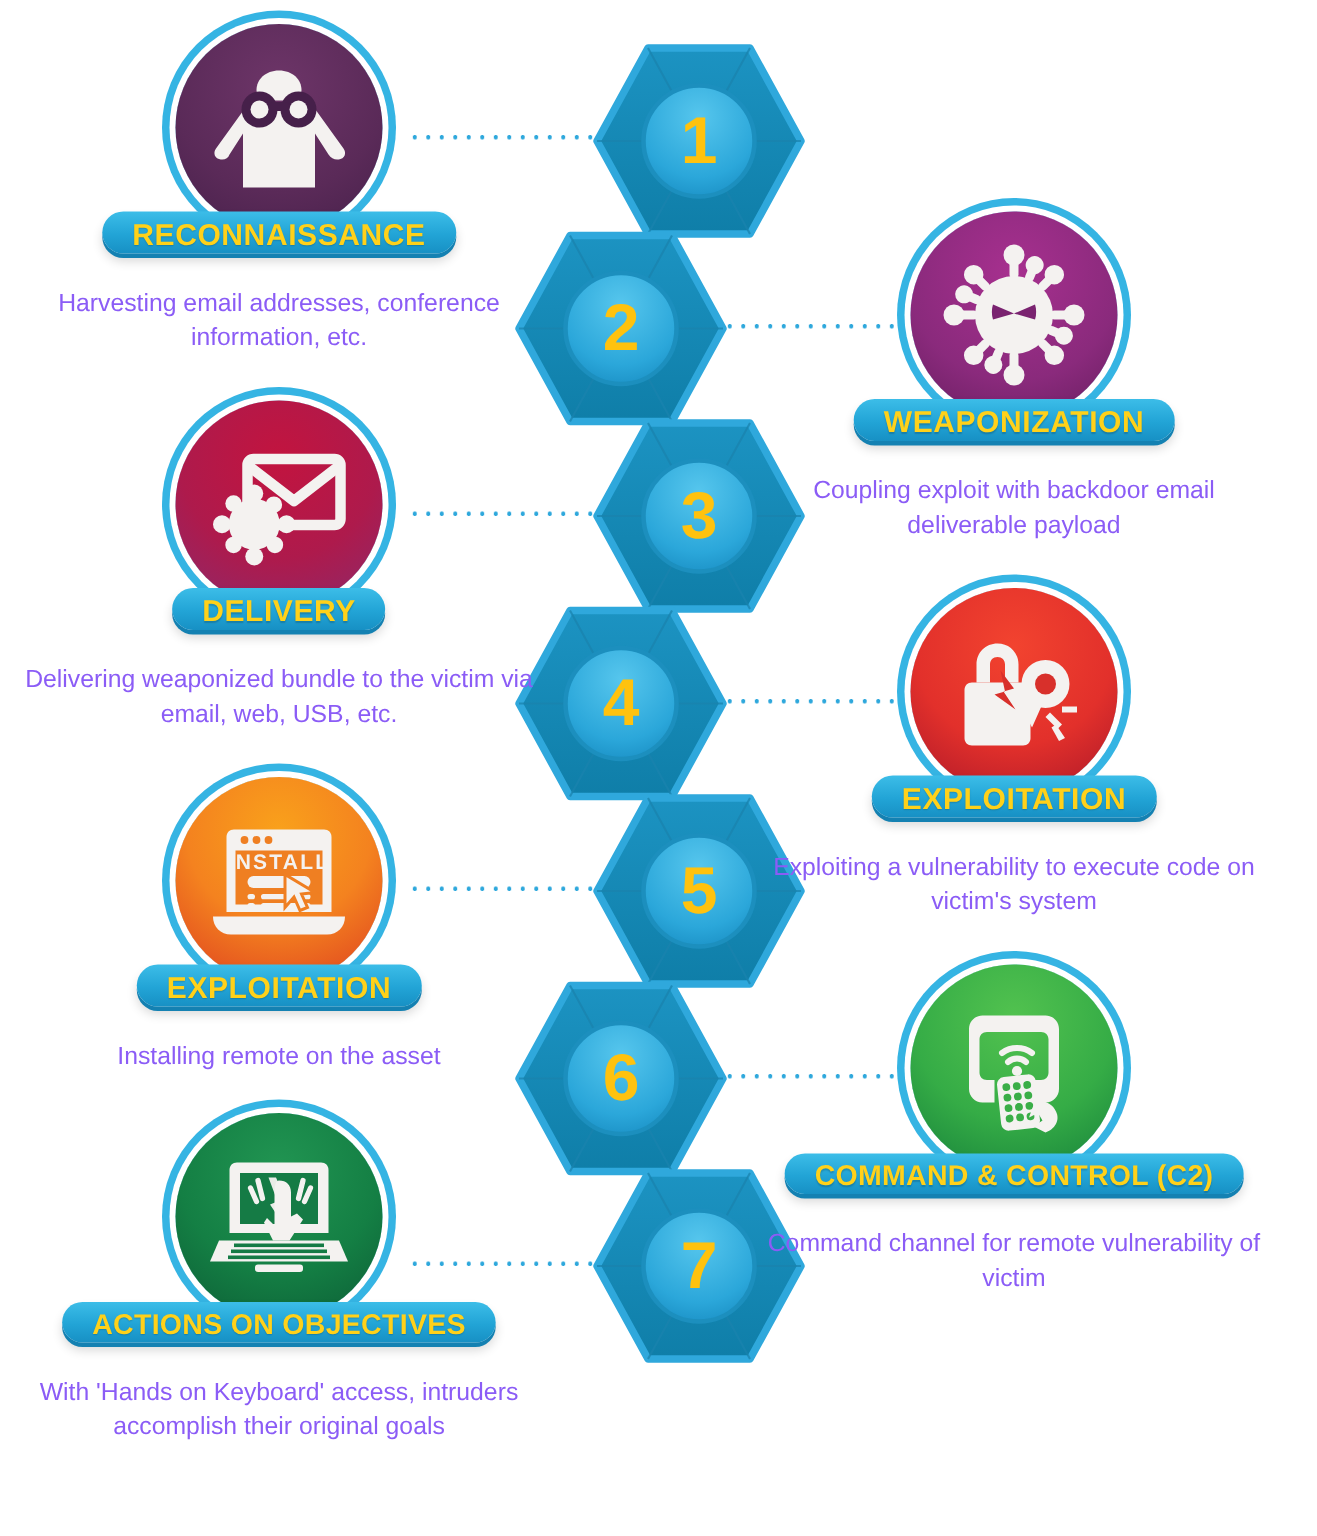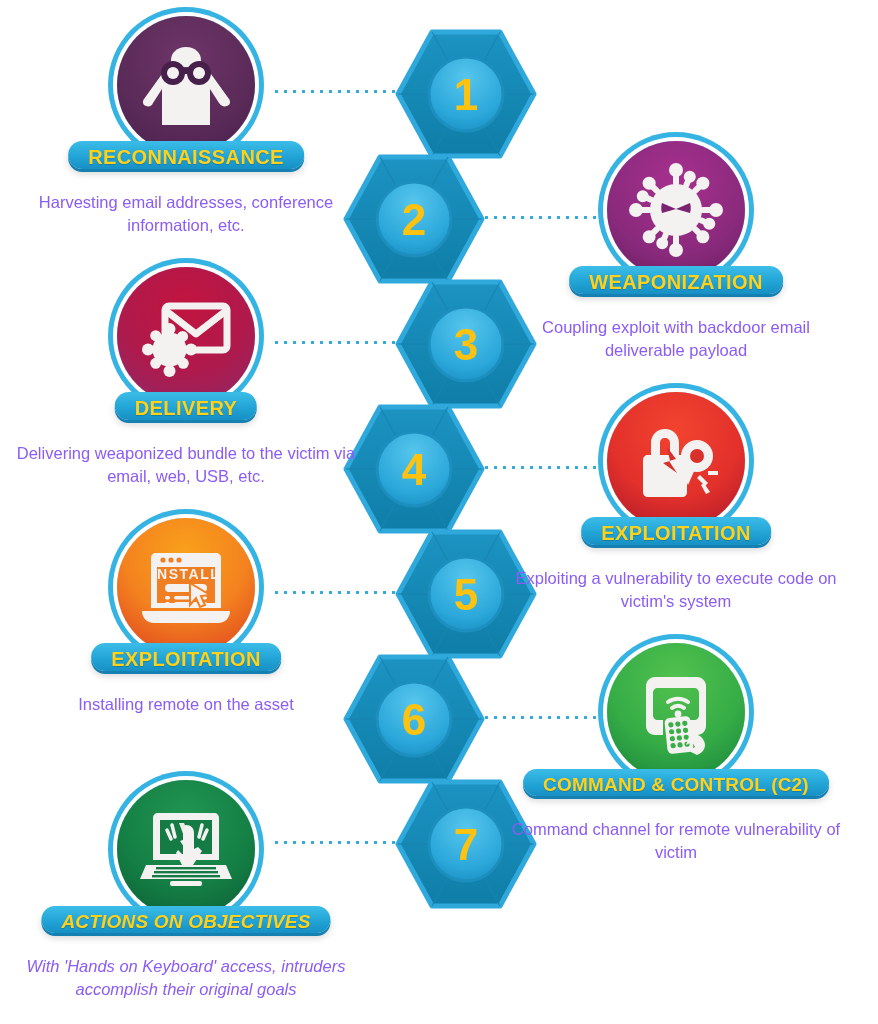--- a/index.html
+++ b/index.html
@@ -423,21 +423,21 @@
               <circle cx="62" cy="85" r="2.6"></circle>
           </g>
           <path d="M66 74c6-1 12 2 14 7 3 6-1 12-7 14l-8-4 6-4-3-5-6 3z" fill="#f4f2f0"></path>
         </svg>
       </div>
       <div class="pill narrow">COMMAND &amp; CONTROL (C2)</div>
     </div>
     <p class="desc">Command channel for remote vulnerability of victim</p>
   </div>
 
-  <div class="stage left" style="top:780px;font-style:italic;">
+  <div class="stage left" style="top:742px;">
     <div class="badge-wrap">
       <div class="icon-disc" style="background:radial-gradient(circle at 50% 28%, #219552 0%, #147f44 55%, #0c5c35 100%);">
         <svg width="104" height="104" viewBox="0 0 104 104">
           <g fill="#f4f2f0">
             <path d="M24 16h56c3 0 5 2 5 5v42H19V21c0-3 2-5 5-5z"></path>
             <path d="M12 68h80l6 14H6z"></path>
             <rect x="36" y="84" width="32" height="5" rx="2"></rect>
           </g>
           <rect x="26" y="23" width="52" height="34" fill="#157b45"></rect>
           <g fill="#f4f2f0">

